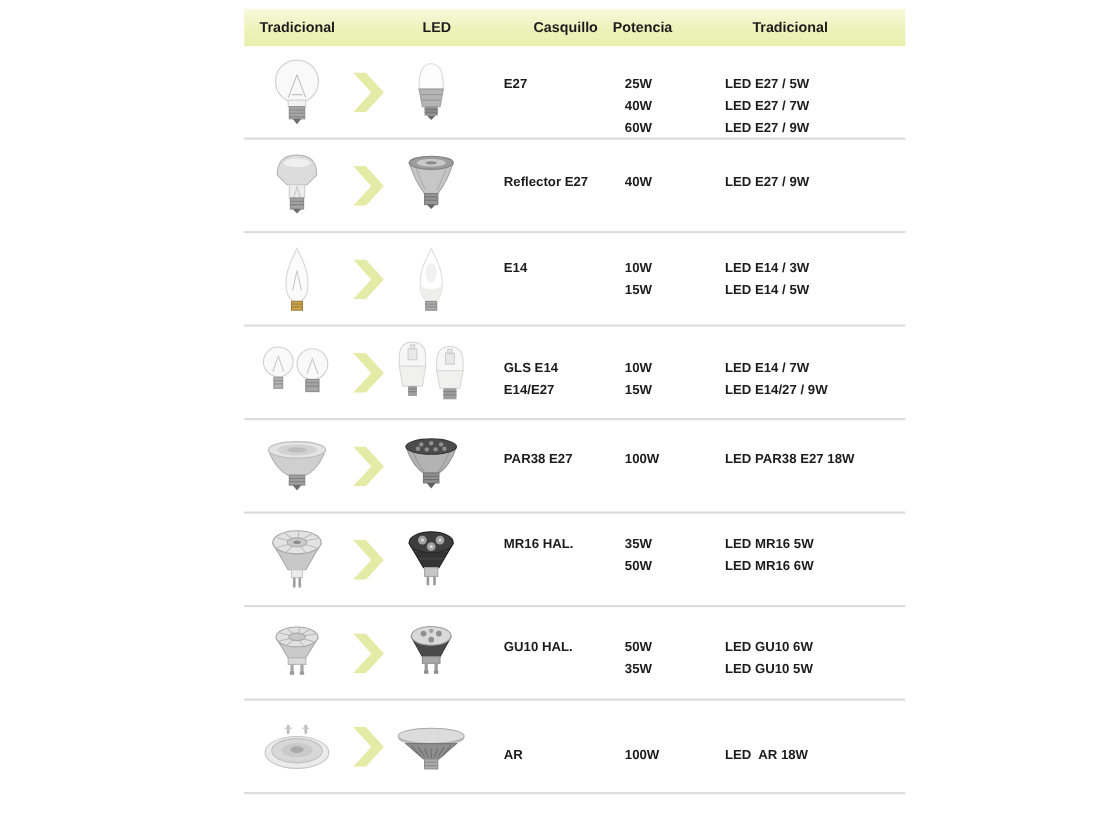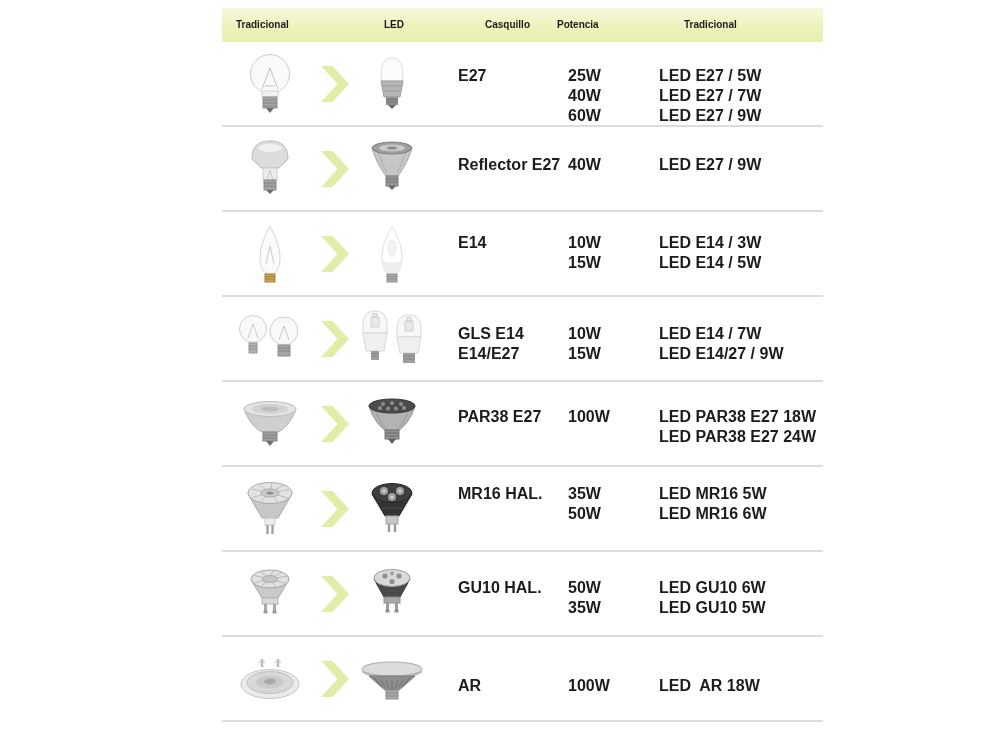--- a/index.html
+++ b/index.html
@@ -1,29 +1,29 @@
 <!DOCTYPE html>
 <html><head>
 <meta charset="utf-8">
 <style>
   html,body{margin:0;padding:0;background:#ffffff;}
   .page{position:relative;width:1000px;height:749px;background:#ffffff;overflow:hidden;
         font-family:"Liberation Sans",sans-serif;font-weight:bold;color:#1c1c1c;}
   .table{position:absolute;left:222px;top:8px;width:601px;}
   .thead{position:relative;height:34px;
          background:linear-gradient(180deg,#f7f9dc 0%,#edf2ba 55%,#e8efae 100%);}
-  .h{position:absolute;top:0;line-height:34px;font-size:10px;}
+  .h{position:absolute;top:0;line-height:34px;font-size:13px;}
   .h-trad{left:14px;} .h-led{left:162px;} .h-casq{left:263px;} .h-pot{left:335px;} .h-eq{left:462px;}
   .row{position:relative;height:83px;border-bottom:2px solid #dcdcdc;}
   .cell{position:absolute;top:0;height:100%;box-sizing:border-box;}
   .img{display:flex;align-items:center;justify-content:center;gap:3px;}
   .trad{left:0;width:96px;}
   .arrowz{left:96px;width:34px;display:flex;align-items:center;justify-content:center;}
   .led{left:126px;width:88px;}
-  .txt{font-size:16px;line-height:20px;padding-top:var(--pt,24px);}
+  .txt{font-size:12px;line-height:20px;padding-top:var(--pt,24px);}
   .casq{left:236px;width:106px;}
   .pot{left:346px;width:86px;}
   .eq{left:437px;width:164px;white-space:pre;}
   .icon svg{display:block;}
   .footnote{position:absolute;left:222px;top:729px;font-size:12px;white-space:pre;}
 </style>
 </head>
 <body>
 
 <div class="page">
@@ -250,21 +250,21 @@
                 <path d="M22 42 h8 l-4 5 z" fill="#5f5f5f"></path>
               </svg>
             </span>
           </div>
           <div class="cell txt casq">
             <div class="line">PAR38 E27</div>
           </div>
           <div class="cell txt pot">
             <div class="line">100W</div>
           </div>
-          <div class="cell txt eq"><div class="line">LED PAR38 E27 18W</div><div class="line">LED PAR38 E27 24W</div></div>
+          <div class="cell txt eq"><div class="line">LED PAR38 E27 18W</div></div>
         </div>
         <div class="row" style="--pt: 17px;">
           <div class="cell img trad">
             <span class="icon">
               <svg width="50" height="58" viewBox="0 0 50 58">
                 <path d="M3 14 L17 38 H33 L47 14 Z" fill="#c8c8c8" stroke="#a9a9a9"></path>
                 <ellipse cx="25" cy="13" rx="22" ry="10.5" fill="#e3e3e3" stroke="#a6a6a6"></ellipse>
                 <path d="M25 13 L7 9 M25 13 L14 4.5 M25 13 L27 2.5 M25 13 L39 5 M25 13 L44 9.5 M25 13 L43 18 M25 13 L33 22.5 M25 13 L15 22 M25 13 L7 17.5" stroke="#bdbdbd"></path>
                 <ellipse cx="25" cy="13" rx="9" ry="4" fill="#cacaca" stroke="#ababab"></ellipse>
                 <ellipse cx="25" cy="13" rx="3.5" ry="1.6" fill="#8f8f8f"></ellipse>

